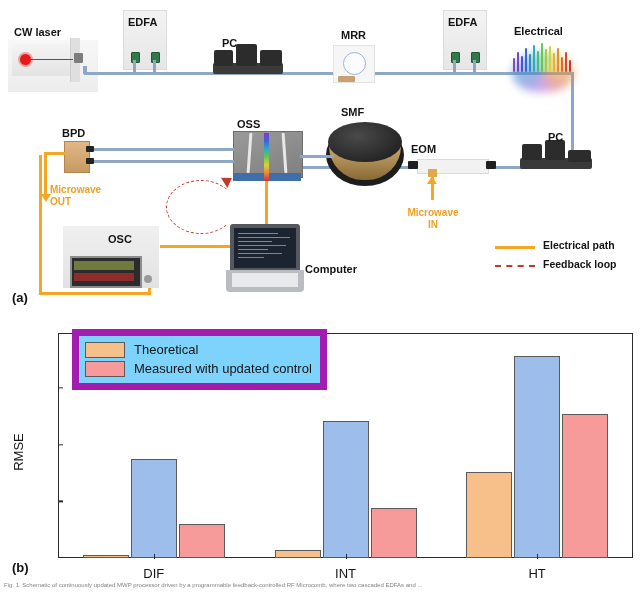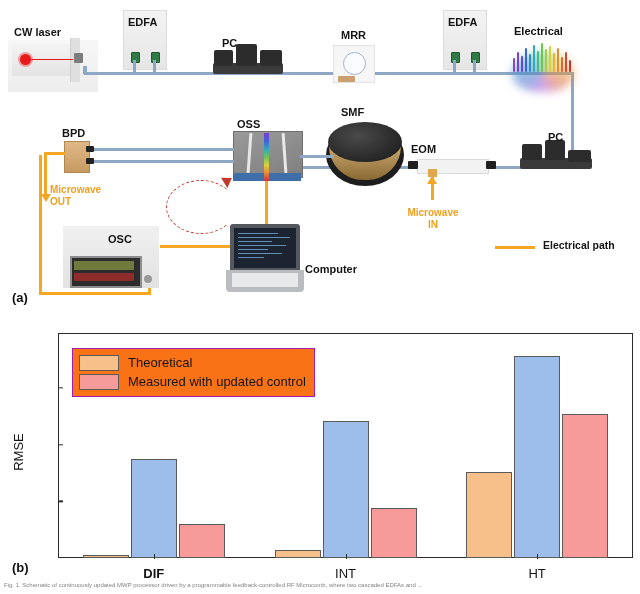--- a/index.html
+++ b/index.html
@@ -84,22 +84,22 @@
               box-sizing:border-box;background:#fff;}
   .ytick-mark{position:absolute;left:58px;width:5px;height:1.3px;background:#2b2b2b;
               transform:translateY(-50%);}
   #ylabel{position:absolute;left:18px;top:452px;font-size:13px;color:#151515;
           transform:translate(-50%,-50%) rotate(-90deg);white-space:nowrap;}
   .bar{position:absolute;border:1px solid #5a5a5a;box-sizing:border-box;}
   .xtick-lbl{position:absolute;font-size:13px;color:#151515;text-align:center;
              transform:translateX(-50%);white-space:nowrap;}
   .xtick-mark{position:absolute;width:1.3px;height:5px;background:#2b2b2b;}
 
-  #chart-legend{position:absolute;left:72px;top:348px;background:#f97316;
-                border:1px solid #a21caf;padding:4px 8px 5px 6px;}
+  #chart-legend{position:absolute;left:72px;top:329px;background:#7dd3fc;
+                border:7px solid #a21caf;padding:4px 8px 5px 6px;}
   .cl-row{display:flex;align-items:center;height:19px;}
   .cl-sw{width:38px;height:14px;border:1px solid #5a5a5a;margin-right:9px;flex:0 0 auto;}
   .cl-txt{font-size:13px;color:#141414;white-space:nowrap;}
 
   #caption{position:absolute;left:4px;top:582px;width:632px;font-size:6px;color:#555;
            white-space:nowrap;overflow:hidden;opacity:.75;}
 </style>
 </head>
 <body>
 
@@ -248,20 +248,24 @@
 
   <div id="dashed-loop" style="left:166px;top:180px;width:68px;height:52px;
               border-color:#c0392b transparent #c0392b #c0392b;"></div>
   <div class="arrow-or" style="left:222px;top:176px;border-left:6px solid transparent;border-right:6px solid transparent;border-bottom:9px solid #c0392b;transform:rotate(58deg);"></div>
 
   <div id="diag-legend">
     <div class="dl-row">
       <div class="dl-swatch" style="background:#f5a623;"></div>
       <div class="dl-text">Electrical path</div>
     </div>
+    <div class="dl-row">
+      <div class="dl-dash"></div>
+      <div class="dl-text">Feedback loop</div>
+    </div>
   </div>
 
   <span class="panel-tag" style="left:12px;top:290px;">(a)</span>
 </div>
 
 <div id="panel-b"></div>
 
 <div id="plot-frame"></div>
 
 <div id="ylabel">RMSE</div>
@@ -269,21 +273,21 @@
 <div id="ytick-host">
     <div class="ytick-mark" style="top: 501.396px;"></div>
     <div class="ytick-mark" style="top: 444.792px;"></div>
     <div class="ytick-mark" style="top: 388.189px;"></div>
   </div>
 
 <div id="bars-host">
     <div class="bar" style="left: 82.8333px; width: 46px; top: 555.453px; height: 2.54717px; background: rgb(247, 192, 138);"></div>
     <div class="bar" style="left: 130.833px; width: 46px; top: 458.66px; height: 99.3396px; background: rgb(157, 189, 235);"></div>
     <div class="bar" style="left: 178.833px; width: 46px; top: 524.321px; height: 33.6792px; background: rgb(247, 154, 154);"></div>
-    <div class="xtick-lbl" style="left: 153.833px; top: 566px; font-weight: bold;">DIF</div>
+    <div class="xtick-lbl" style="left: 153.833px; top: 566px;">DIF</div>
     <div class="xtick-mark" style="left: 153.833px; top: 554px;"></div>
     <div class="bar" style="left: 274.5px; width: 46px; top: 550.075px; height: 7.92453px; background: rgb(247, 192, 138);"></div>
     <div class="bar" style="left: 322.5px; width: 46px; top: 421.019px; height: 136.981px; background: rgb(157, 189, 235);"></div>
     <div class="bar" style="left: 370.5px; width: 46px; top: 507.906px; height: 50.0943px; background: rgb(247, 154, 154);"></div>
     <div class="xtick-lbl" style="left: 345.5px; top: 566px;">INT</div>
     <div class="xtick-mark" style="left: 345.5px; top: 554px;"></div>
     <div class="bar" style="left: 466.167px; width: 46px; top: 471.679px; height: 86.3208px; background: rgb(247, 192, 138);"></div>
     <div class="bar" style="left: 514.167px; width: 46px; top: 356.208px; height: 201.792px; background: rgb(157, 189, 235);"></div>
     <div class="bar" style="left: 562.167px; width: 46px; top: 413.943px; height: 144.057px; background: rgb(247, 154, 154);"></div>
     <div class="xtick-lbl" style="left: 537.167px; top: 566px;">HT</div>

